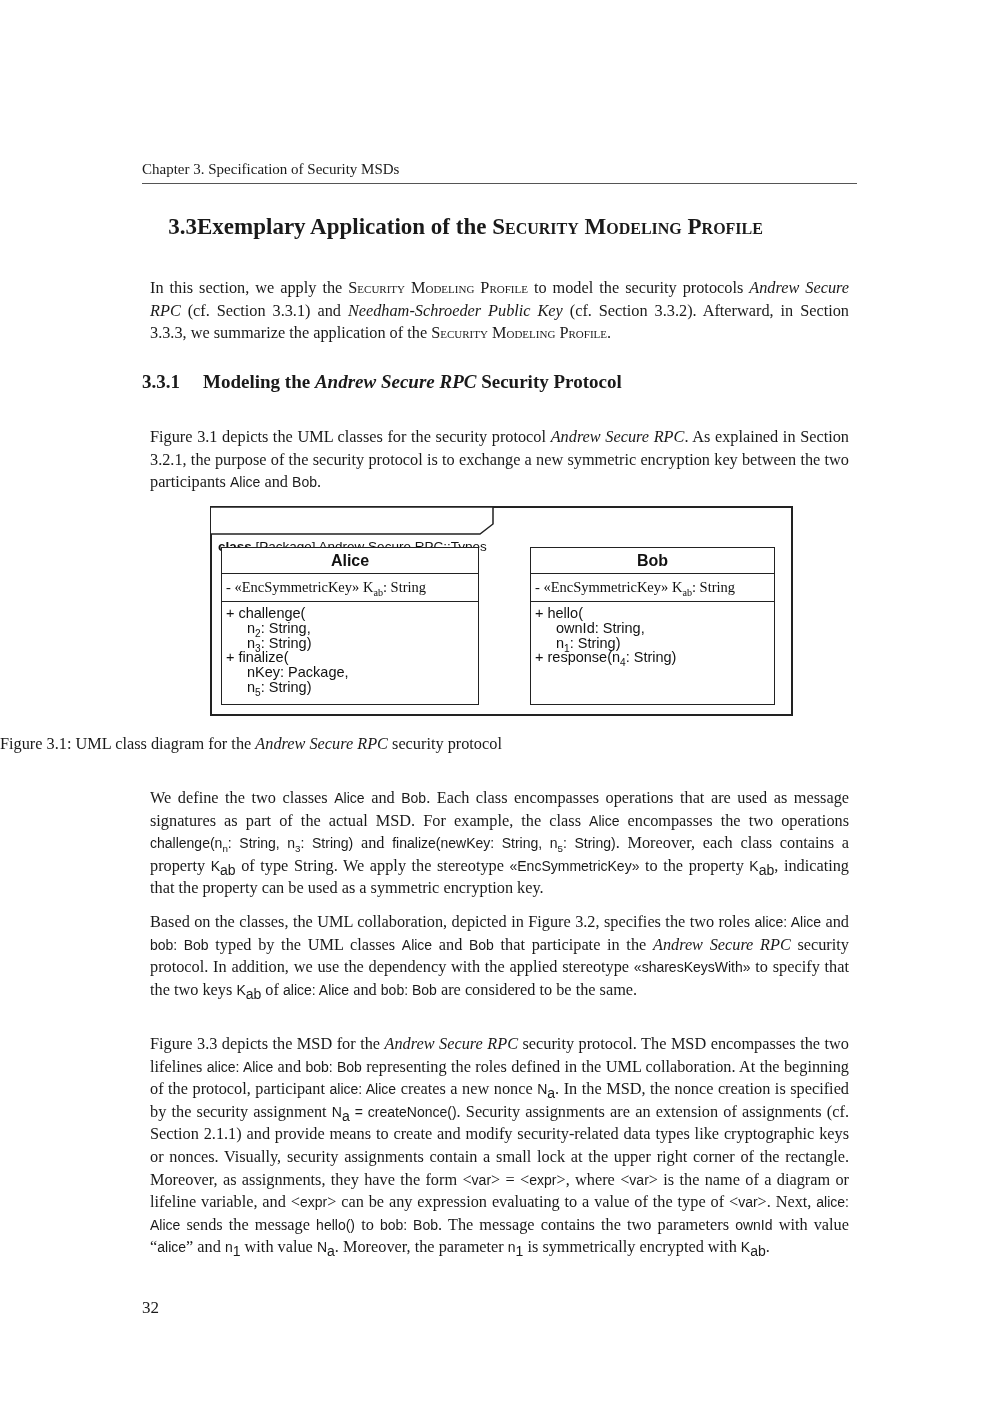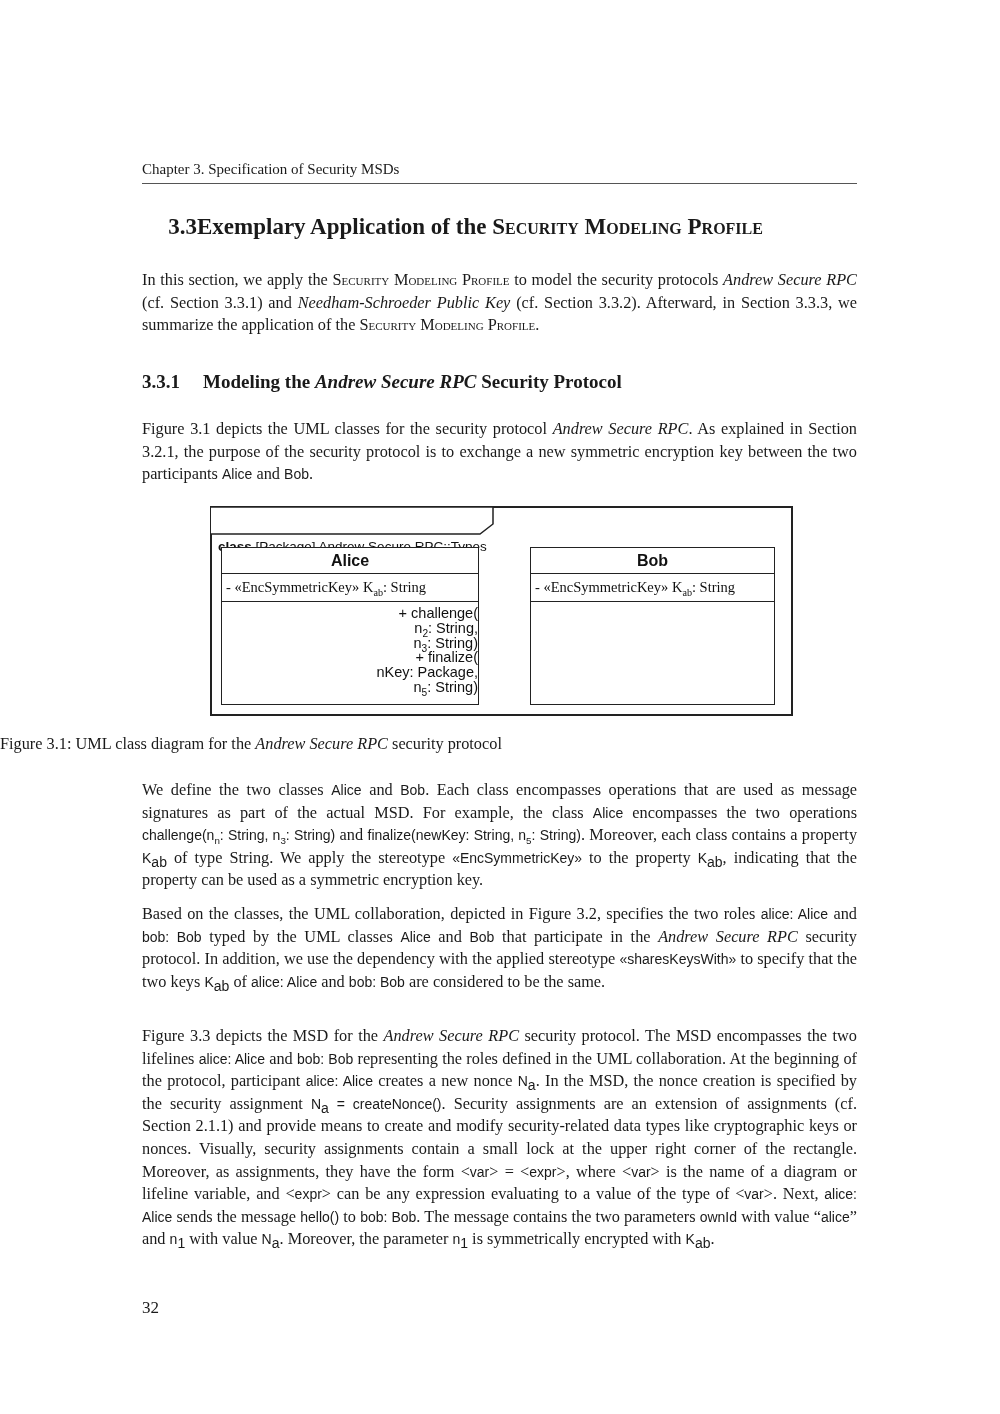--- a/index.html
+++ b/index.html
@@ -5,33 +5,33 @@
   html, body { margin: 0; padding: 0; background: #ffffff; }
   body { width: 1000px; height: 1414px; position: relative; overflow: hidden;
          font-family: "Liberation Serif", "DejaVu Serif", serif; color: #1a1a1a; }
   .abs { position: absolute; }
   .running-head { left: 142px; top: 161px; font-size: 15px; }
   .head-rule { left: 142px; top: 183px; width: 715px; height: 0; border-top: 1px solid #555; }
   .section-title { left: 142px; top: 214px; font-size: 23px; font-weight: bold; white-space: nowrap; }
   .section-title .num { display: inline-block; width: 55px; text-align: right; }
   .sc { font-variant: small-caps; }
   .para { left: 142px; width: 715px; font-size: 16.3px; line-height: 22.6px; text-align: justify; }
-  .para p { margin: 0; }
+  .para p { margin: 8px; }
   .subsection-title { left: 142px; top: 371px; font-size: 19px; font-weight: bold; white-space: nowrap; }
   .subsection-title .num { display: inline-block; width: 61px; }
   .sans { font-family: "Liberation Sans", "DejaVu Sans", sans-serif; font-size: 14px; }
   sub { font-size: 70%; line-height: 0; }
   
   .frame { left: 210px; top: 506px; width: 579px; height: 206px; border: 2px solid #222; }
   .frame-tab { left: 210px; top: 506px; }
   .uml { font-family: "Liberation Sans", "DejaVu Sans", sans-serif; color: #111; }
   .cls { border: 1.5px solid #222; background: #fff; }
   .cls .name { height: 25px; line-height: 25px; text-align: center; font-weight: bold; font-size: 16px; border-bottom: 1.5px solid #222; }
   .cls .attr { height: 27px; line-height: 27px; padding-left: 4px; font-size: 14.5px; border-bottom: 1.5px solid #222; font-family: Liberation Serif, serif; }
-  .cls .ops { padding: 4px 0 0 4px; font-size: 14.5px; line-height: 14.8px; text-align: right; }
+  .cls .ops { padding: 4px 0 0 4px; font-size: 14.5px; line-height: 14.8px; }
   .cls .ops div.ind { padding-left: 21px; }
   .caption { left: 0; width: 824px; top: 734px; text-align: left; font-size: 16.3px; }
   .page-num { left: 142px; top: 1298px; font-size: 17px; }
 </style>
 </head>
 <body>
 
 <div class="abs running-head">Chapter 3.  Specification of Security MSDs</div>
 <div class="abs head-rule"></div>
 
@@ -68,20 +68,26 @@
     <div class="ind"><span>n</span><sub>3</sub><span>: String)</span></div>
     <div>+ finalize(</div>
     <div class="ind">nKey: Package,</div>
     <div class="ind"><span>n</span><sub>5</sub><span>: String)</span></div>
   </div>
 </div>
 
 <div class="abs cls uml" style="left:530px; top:547px; width:243px; height:156px;">
   <div class="name">Bob</div>
   <div class="attr"><span>- «EncSymmetricKey» K</span><sub>ab</sub><span>: String</span></div>
+  <div class="ops">
+    <div>+ hello(</div>
+    <div class="ind">ownId: String,</div>
+    <div class="ind"><span>n</span><sub>1</sub><span>: String)</span></div>
+    <div><span>+ response(n</span><sub>4</sub><span>: String)</span></div>
+  </div>
 </div>
 
 <div class="abs caption">
   <span>Figure 3.1: UML class diagram for the </span><i>Andrew Secure RPC</i><span> security protocol</span>
 </div>
 
 <div class="abs para" style="top:779px;">
   <p><span>We define the two classes </span><span class="sans">Alice</span><span> and </span><span class="sans">Bob</span><span>. Each class encompasses operations that are used as message signatures as part of the actual MSD. For example, the class </span><span class="sans">Alice</span><span> encompasses the two operations </span><span class="sans"><span>challenge(n</span><sub>n</sub><span>: String, n</span><sub>3</sub><span>: String)</span></span><span> and </span><span class="sans"><span>finalize(newKey: String, n</span><sub>5</sub><span>: String)</span></span><span>. Moreover, each class contains a property </span><span class="sans">K</span><sub class="sans">ab</sub><span> of type String. We apply the stereotype </span><span class="sans">«EncSymmetricKey»</span><span> to the property </span><span class="sans">K</span><sub class="sans">ab</sub><span>, indicating that the property can be used as a symmetric encryption key.</span></p>
 </div>
 

